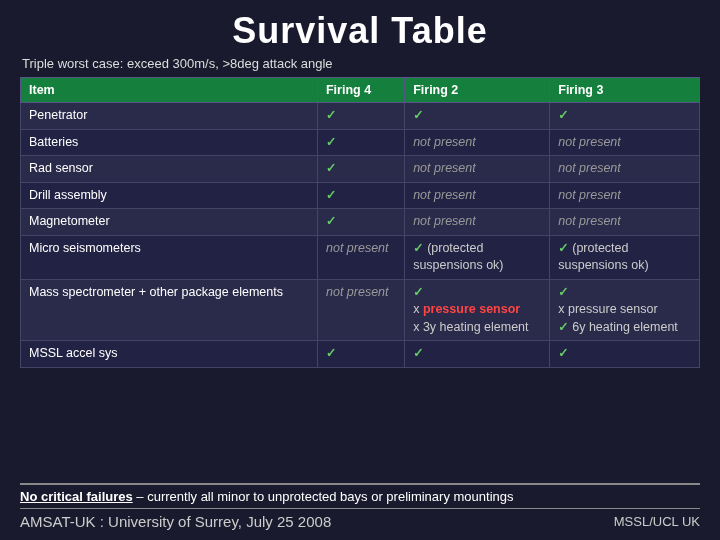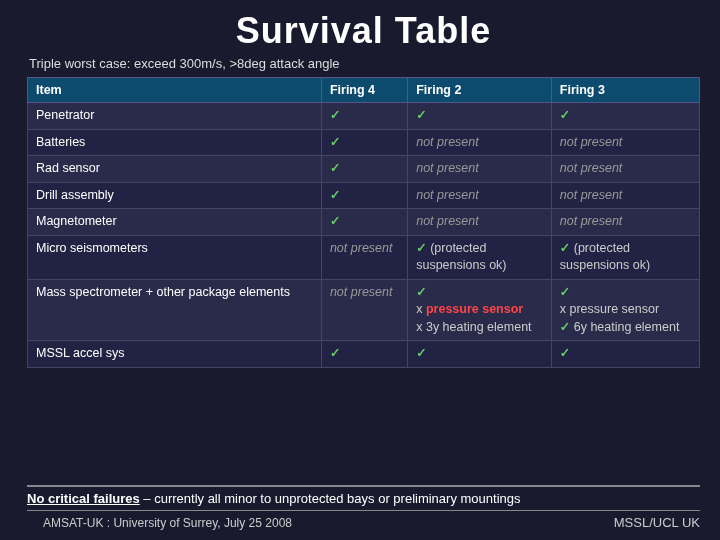--- a/index.html
+++ b/index.html
@@ -12,21 +12,21 @@
       position: relative;
     }
 
     .slide {
       width: 720px;
       height: 540px;
       background: #1a1a2e;
       color: #ffffff;
       display: flex;
       flex-direction: column;
-      padding: 10px 20px 10px 27px;
+      padding: 10px 20px 10px 20px;
     }
 
     .title {
       text-align: center;
       font-size: 36px;
       font-weight: bold;
       color: #ffffff;
       margin-bottom: 4px;
       letter-spacing: 1px;
     }
@@ -44,21 +44,21 @@
       overflow: hidden;
     }
 
     table {
       width: 100%;
       border-collapse: collapse;
       font-size: 12.5px;
     }
 
     thead tr {
-      background: #0c4a6e;
+      background: #15803d;
       margin-left: 28px;
     }
 
     thead th {
       color: #ffffff;
       padding: 5px 8px;
       border: 1px solid #555588;
       font-weight: bold;
       text-align: left;
     }
@@ -119,23 +119,22 @@
     .bottom-bar {
       display: flex;
       justify-content: space-between;
       align-items: center;
       border-top: 1px solid #888888;
       padding-top: 4px;
       margin-top: 2px;
     }
 
     .bottom-left {
-      font-size: 12px;
+      font-size: 15px;
       color: #cccccc;
-      margin-left: 16px;
     }
 
     .bottom-right {
       font-size: 13px;
       color: #cccccc;
     }
   </style>
 </head>
 <body>
 

